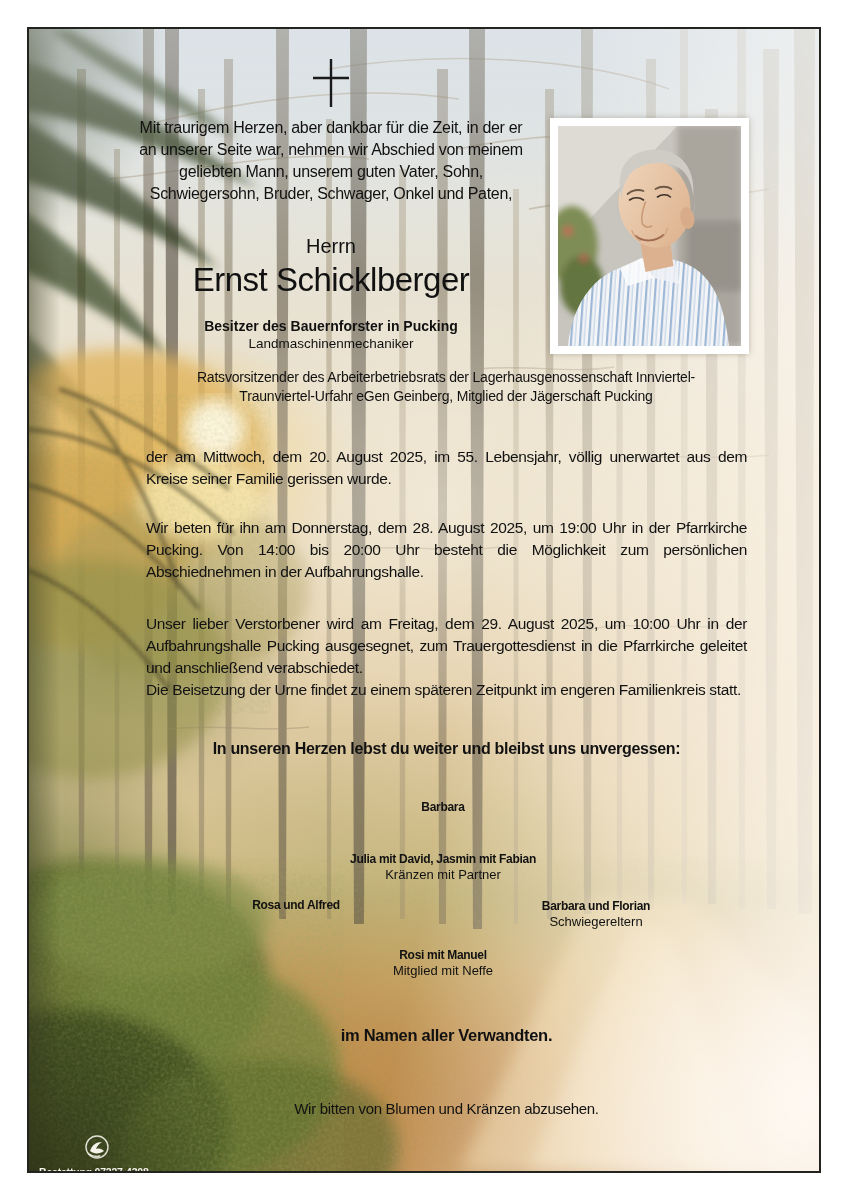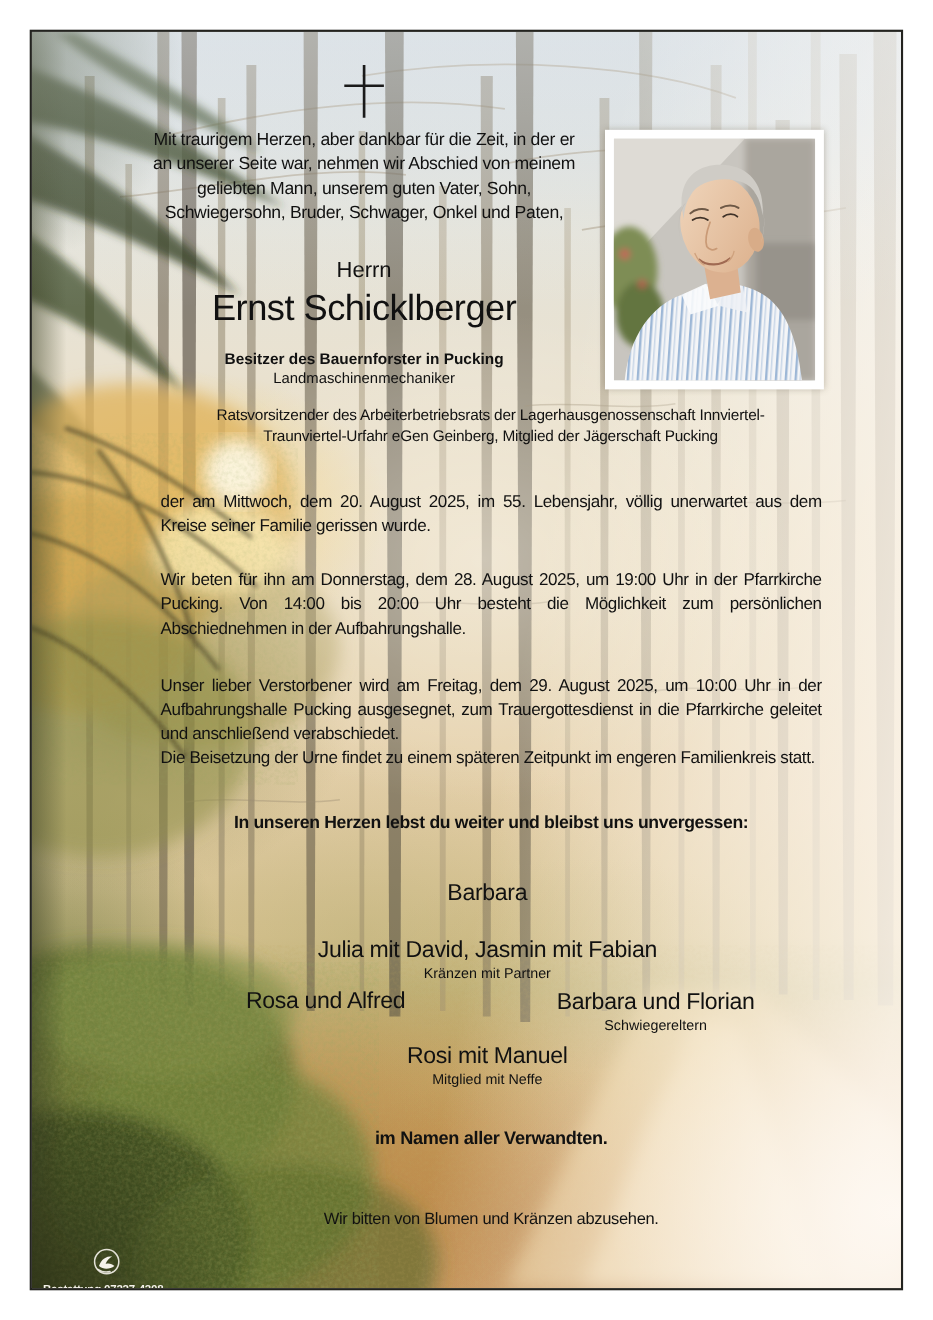--- a/index.html
+++ b/index.html
@@ -40,21 +40,21 @@
   .name{left:42px;top:232px;width:520px;font-size:33px;letter-spacing:-0.5px;}
   .title1{left:52px;top:289px;width:500px;font-size:14px;font-weight:bold;}
   .title2{left:52px;top:307px;width:500px;font-size:13.5px;}
   .memberships{left:110px;top:339px;width:614px;font-size:14px;line-height:19px;letter-spacing:-0.2px;}
   .para{left:117px;width:601px;font-size:15.5px;line-height:22px;letter-spacing:-0.35px;text-align:justify;}
   .para p{margin:0;}
   .p-death{top:417px;}
   .p-prayer{top:488px;}
   .p-funeral{top:584px;}
   .remembrance{left:117px;top:711px;width:601px;font-size:16px;font-weight:bold;letter-spacing:-0.3px;}
-  .fam-name{font-size:21px;font-weight:normal;letter-spacing:-0.3px;}
+  .fam-name{font-size:12px;font-weight:bold;letter-spacing:-0.3px;}
   .fam-rel{font-size:13px;margin-top:1px;}
   .f-wife{left:214px;top:771px;width:400px;}
   .f-daughters{left:214px;top:823px;width:400px;}
   .f-parents{left:117px;top:869px;width:300px;}
   .f-inlaws{left:417px;top:870px;width:300px;}
   .f-sister{left:214px;top:919px;width:400px;}
   .closing{left:117px;top:997px;width:601px;font-size:16.5px;font-weight:bold;letter-spacing:-0.3px;}
   .flowers{left:117px;top:1071px;width:601px;font-size:15px;letter-spacing:-0.3px;}
 
   

